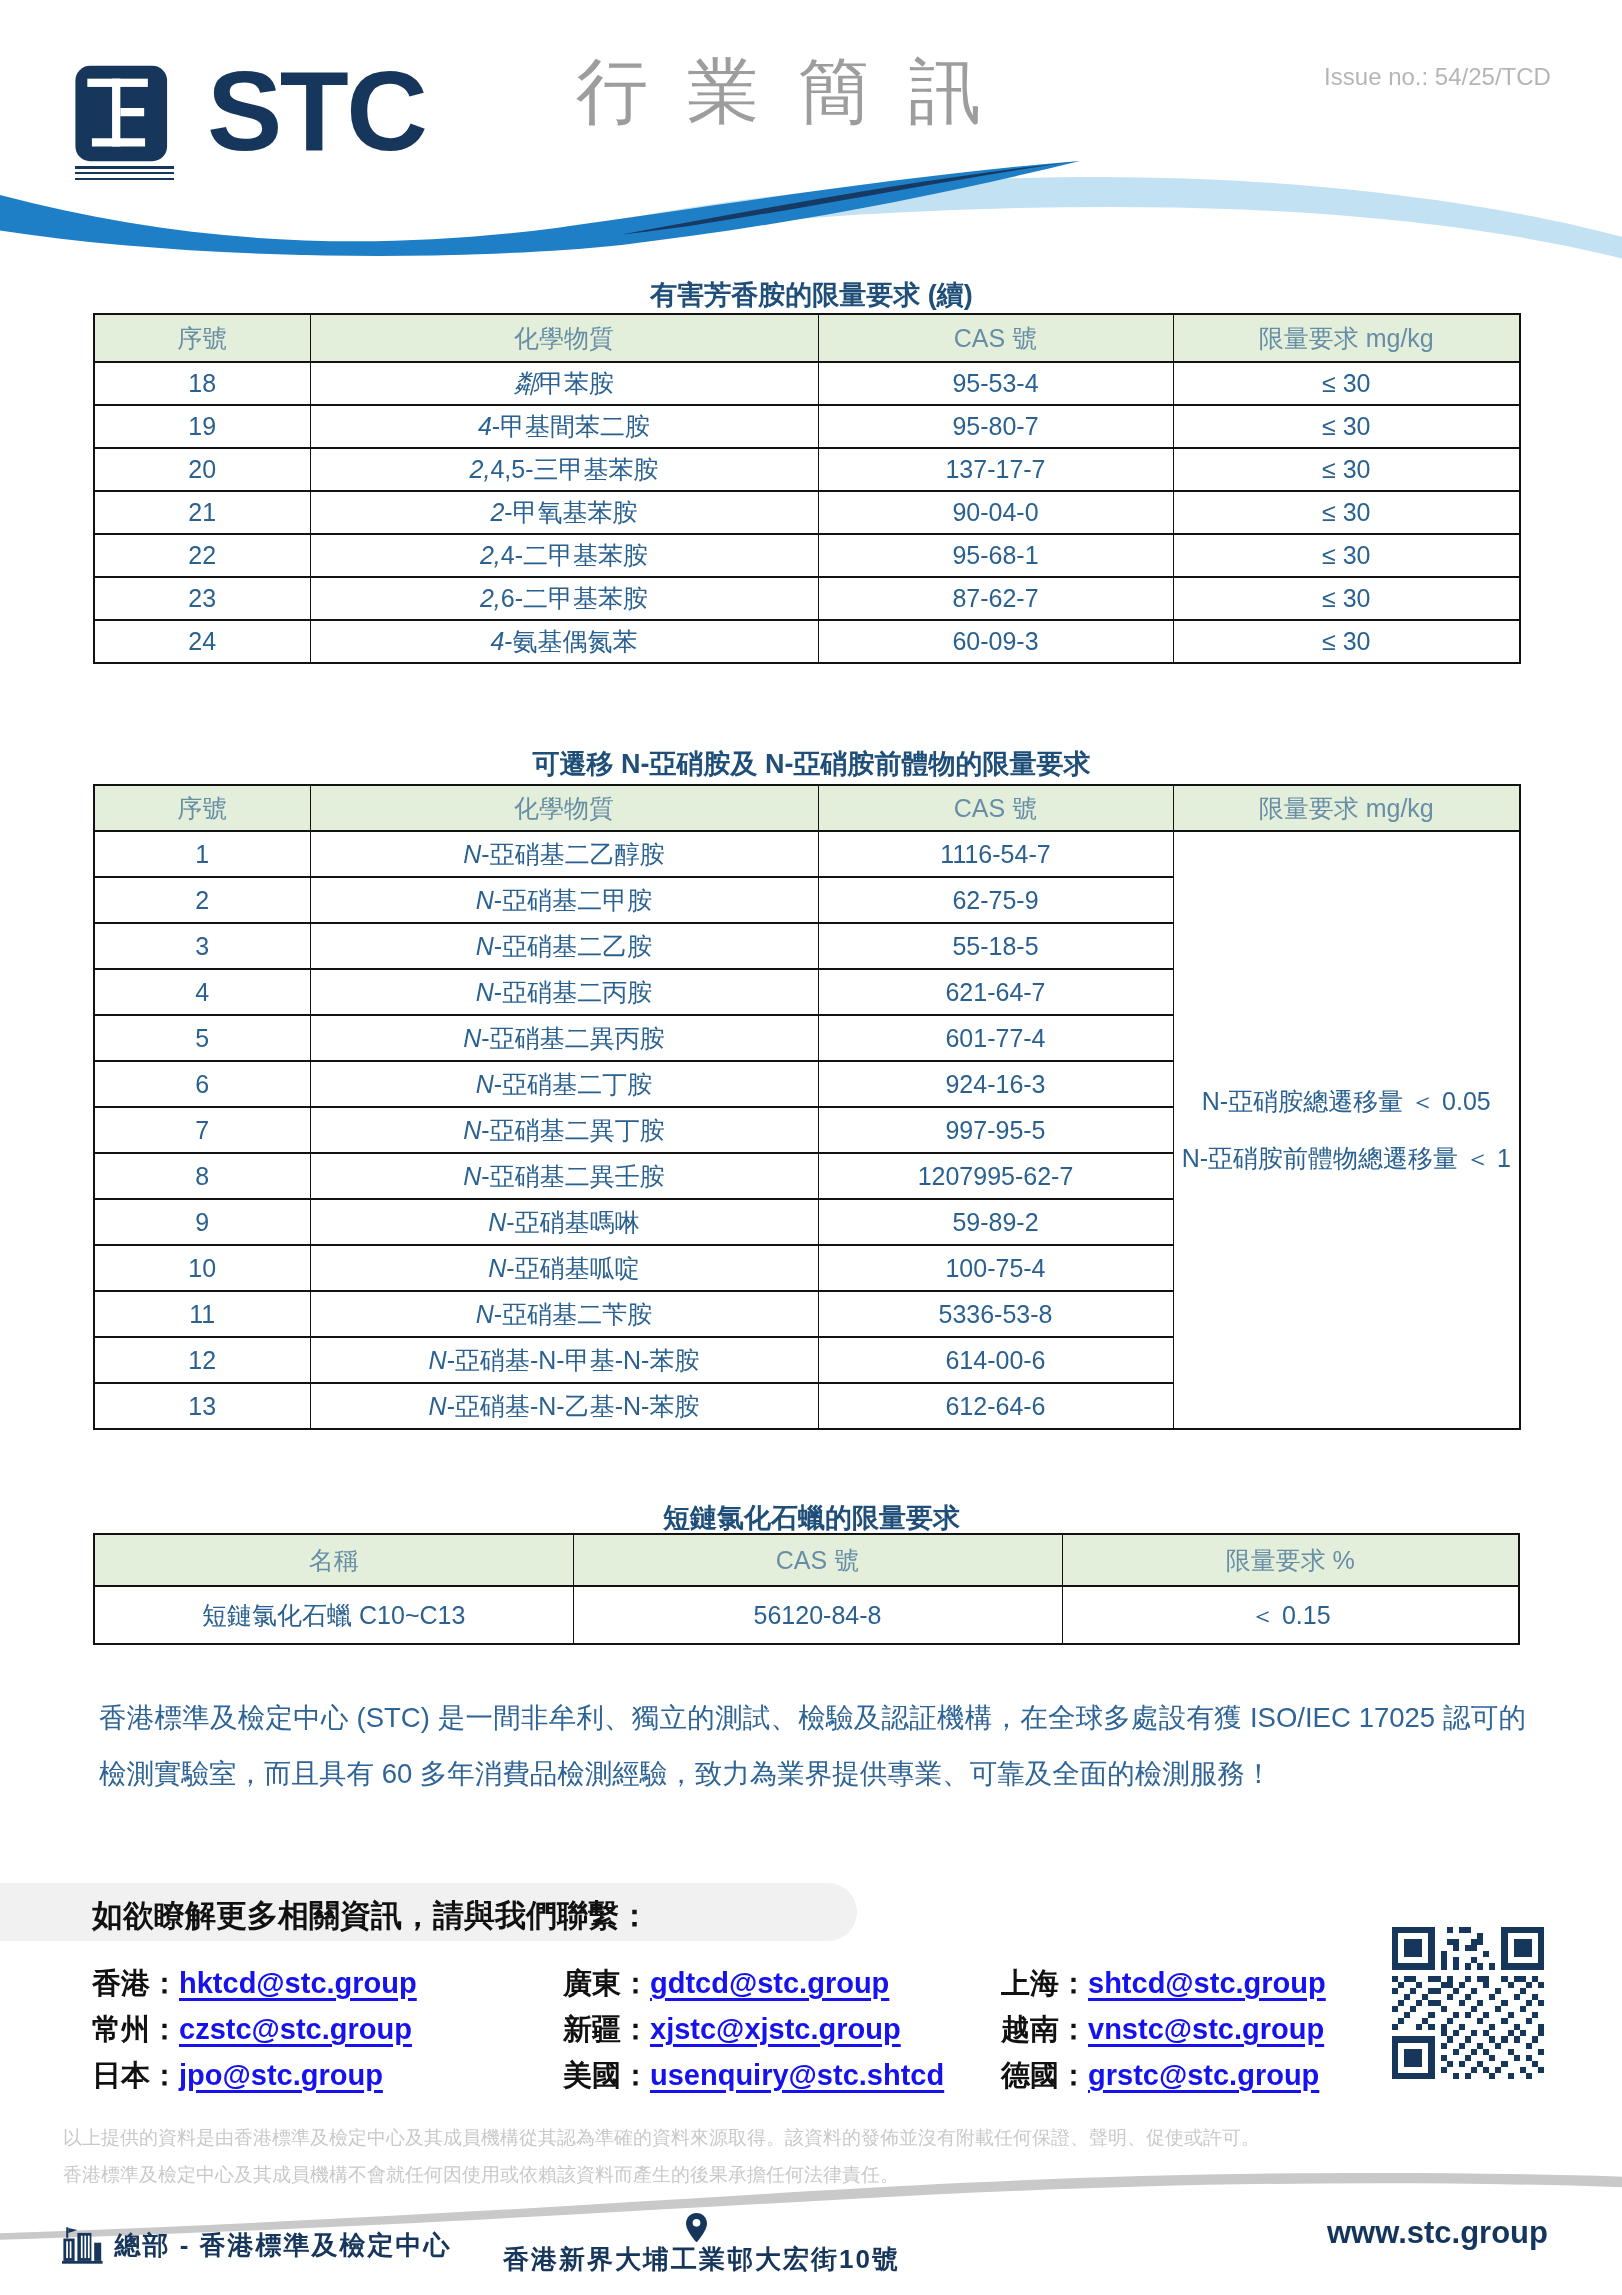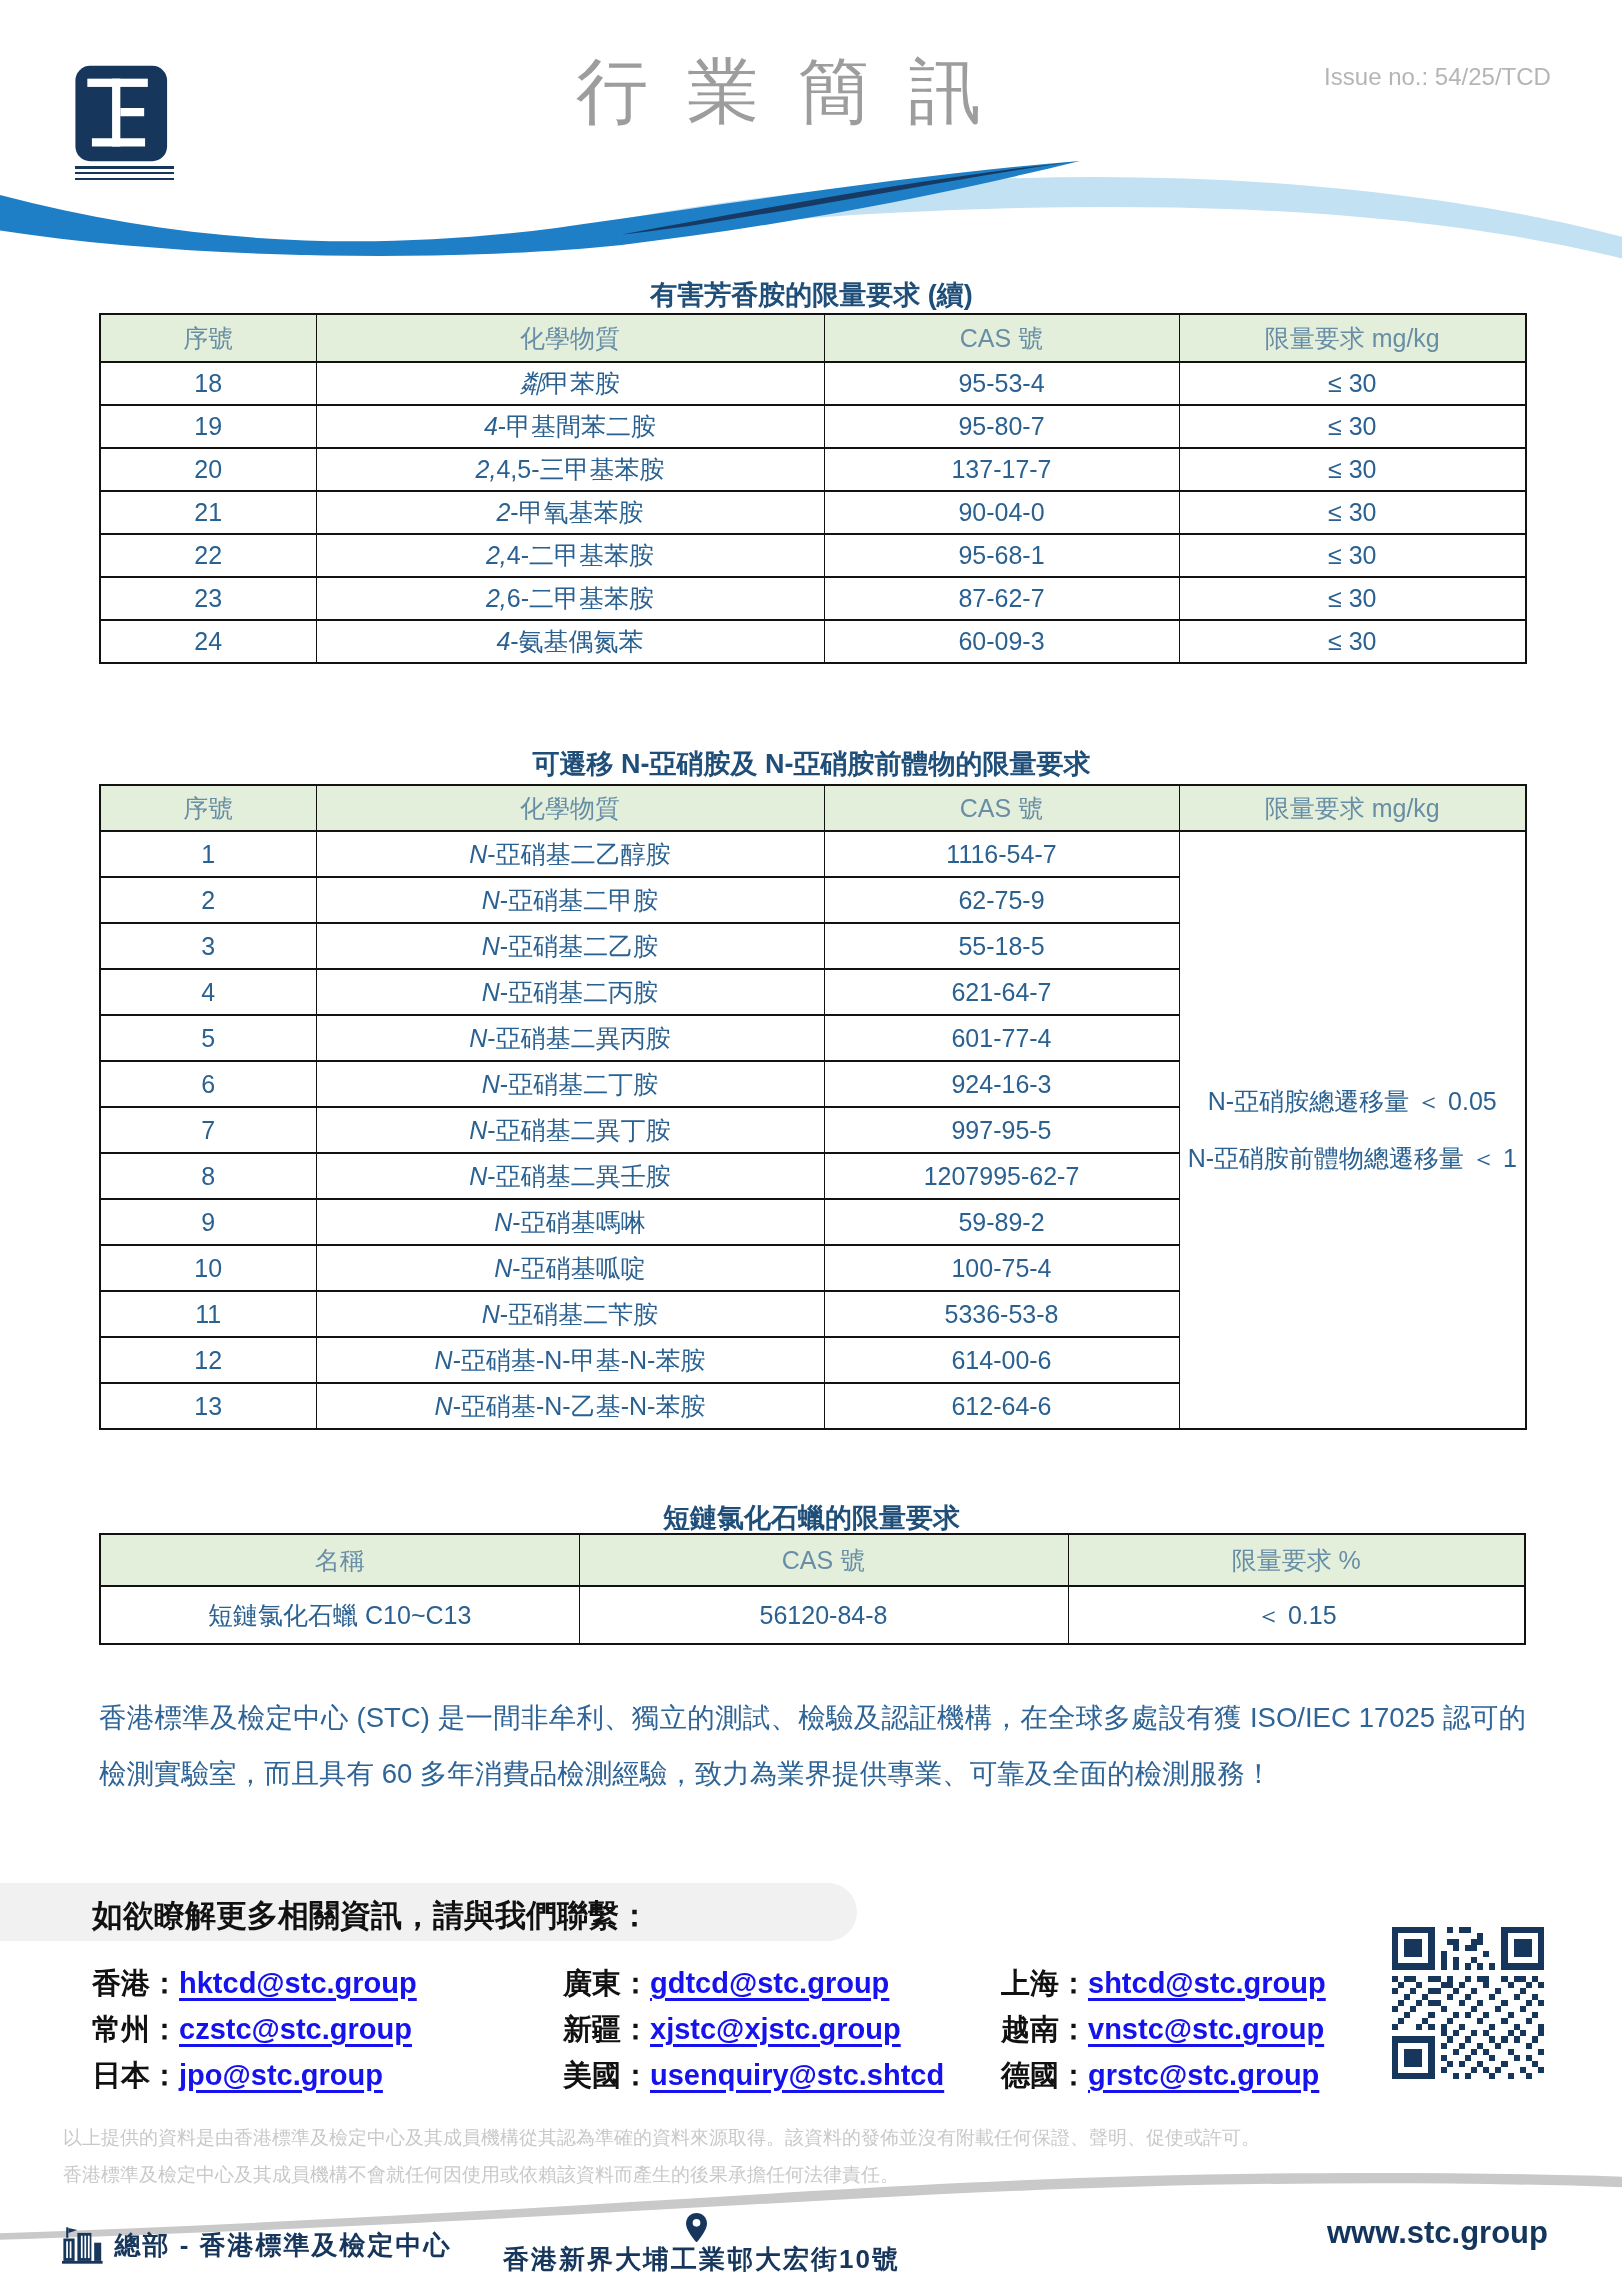--- a/index.html
+++ b/index.html
@@ -13,21 +13,21 @@
     background:repeating-linear-gradient(to bottom,#16365c 0 2.6px,#ffffff 2.6px 5.9px);}
   .logo-text{left:207px;top:55px;font-size:113px;font-weight:700;color:#16365c;
     letter-spacing:-2.6px;line-height:1;}
   .masthead-title{left:576px;top:48px;font-size:72px;color:#9d9d9d;letter-spacing:39px;
     line-height:1.2;white-space:nowrap;}
   .issue-no{left:1309px;top:63px;width:257px;text-align:center;font-size:24px;color:#b5b5b5;}
   .swoosh-top{left:0;top:157px;width:1623px;height:105px;}
 
   
   .tbl-title{left:99px;width:1425px;text-align:center;font-size:27px;font-weight:700;color:#1f4e79;}
-  table.data-table{position:absolute;left:99px;width:1425px;border-collapse:collapse;
+  table.data-table{position:absolute;left:93px;width:1425px;border-collapse:collapse;
     table-layout:fixed;border:2px solid #121212;}
   .data-table th,.data-table td{border:1.3px solid #121212;border-top-width:2px;border-bottom-width:2px;
     text-align:center;vertical-align:middle;padding:0;}
   .data-table th{background:#e3efda;color:#688ea6;font-weight:400;font-size:25px;}
   .data-table td{color:#2a6191;font-size:25px;}
   #t1{top:313px;} #t1 th{height:46px;} #t1 td{height:41px;}
   #t2{top:784px;} #t2 th{height:44px;} #t2 td{height:44px;}
   #t3{top:1533px;} #t3 th{height:50px;} #t3 td{height:56px;}
   .chem::first-letter{font-style:italic;}
   .limit-cell{font-size:24px;}
@@ -65,20 +65,21 @@
 <div class="page">
 
   <svg class="abs logo-emblem" viewBox="0 0 110 108">
     <rect x="2" y="2" width="100" height="104" rx="16" fill="#16365c"></rect>
     <rect x="15" y="16" width="66" height="9" fill="#ffffff"></rect>
     <rect x="42" y="16" width="9" height="74" fill="#ffffff"></rect>
     <rect x="51" y="48" width="26" height="9" fill="#ffffff"></rect>
     <rect x="20" y="81" width="58" height="9" fill="#ffffff"></rect>
   </svg>
   <div class="abs logo-stripes"></div>
+  <div class="abs logo-text">STC</div>
   <div class="abs masthead-title">行業簡訊</div>
   <div class="abs issue-no">Issue no.: 54/25/TCD</div>
 
   <svg class="abs swoosh-top" viewBox="0 0 2480 160" preserveAspectRatio="none">
     <path fill="#c2e1f3" d="M700 150 C1100 45 1550 12 1950 40 C2160 55 2340 85 2480 122 L2480 155 C2320 115 2130 90 1900 80 C1480 64 1060 100 700 150 Z"></path>
     <path fill="#1e7fc6" d="M0 58 C280 132 560 146 850 108 C1150 66 1400 26 1650 6 C1430 60 1200 104 950 134 C700 160 300 158 0 112 Z"></path>
     <path fill="#163a63" d="M950 118 C1200 72 1430 30 1650 6 C1480 28 1280 70 1060 104 C1020 110 980 115 950 118 Z"></path>
   </svg>
 
   <div class="abs tbl-title" style="top:277px">有害芳香胺的限量要求 (續)</div>

